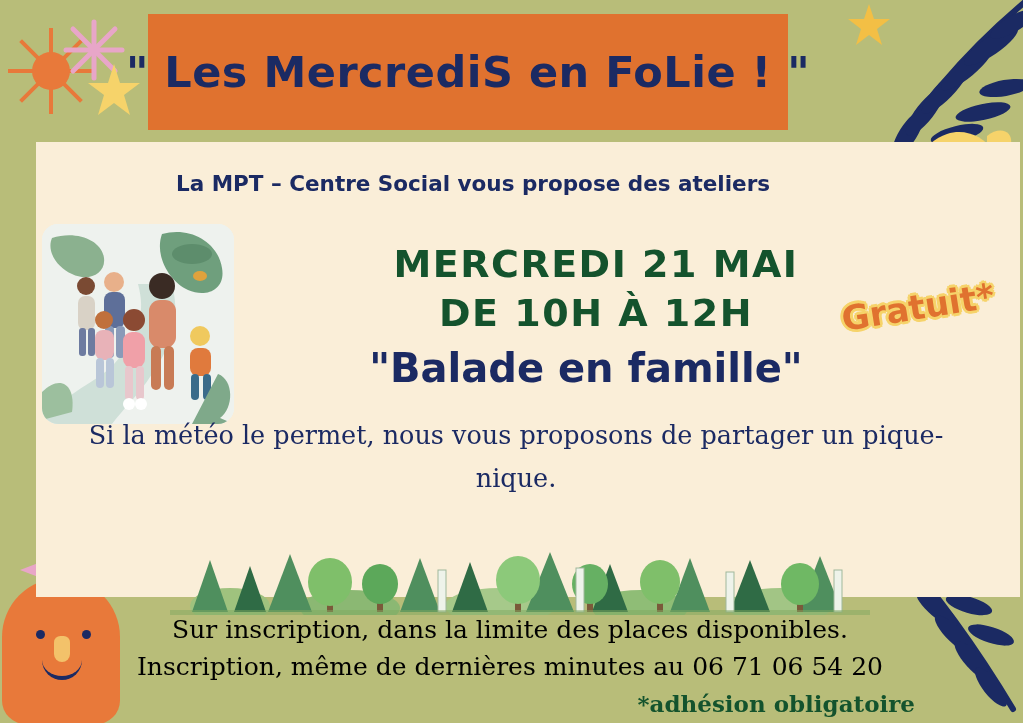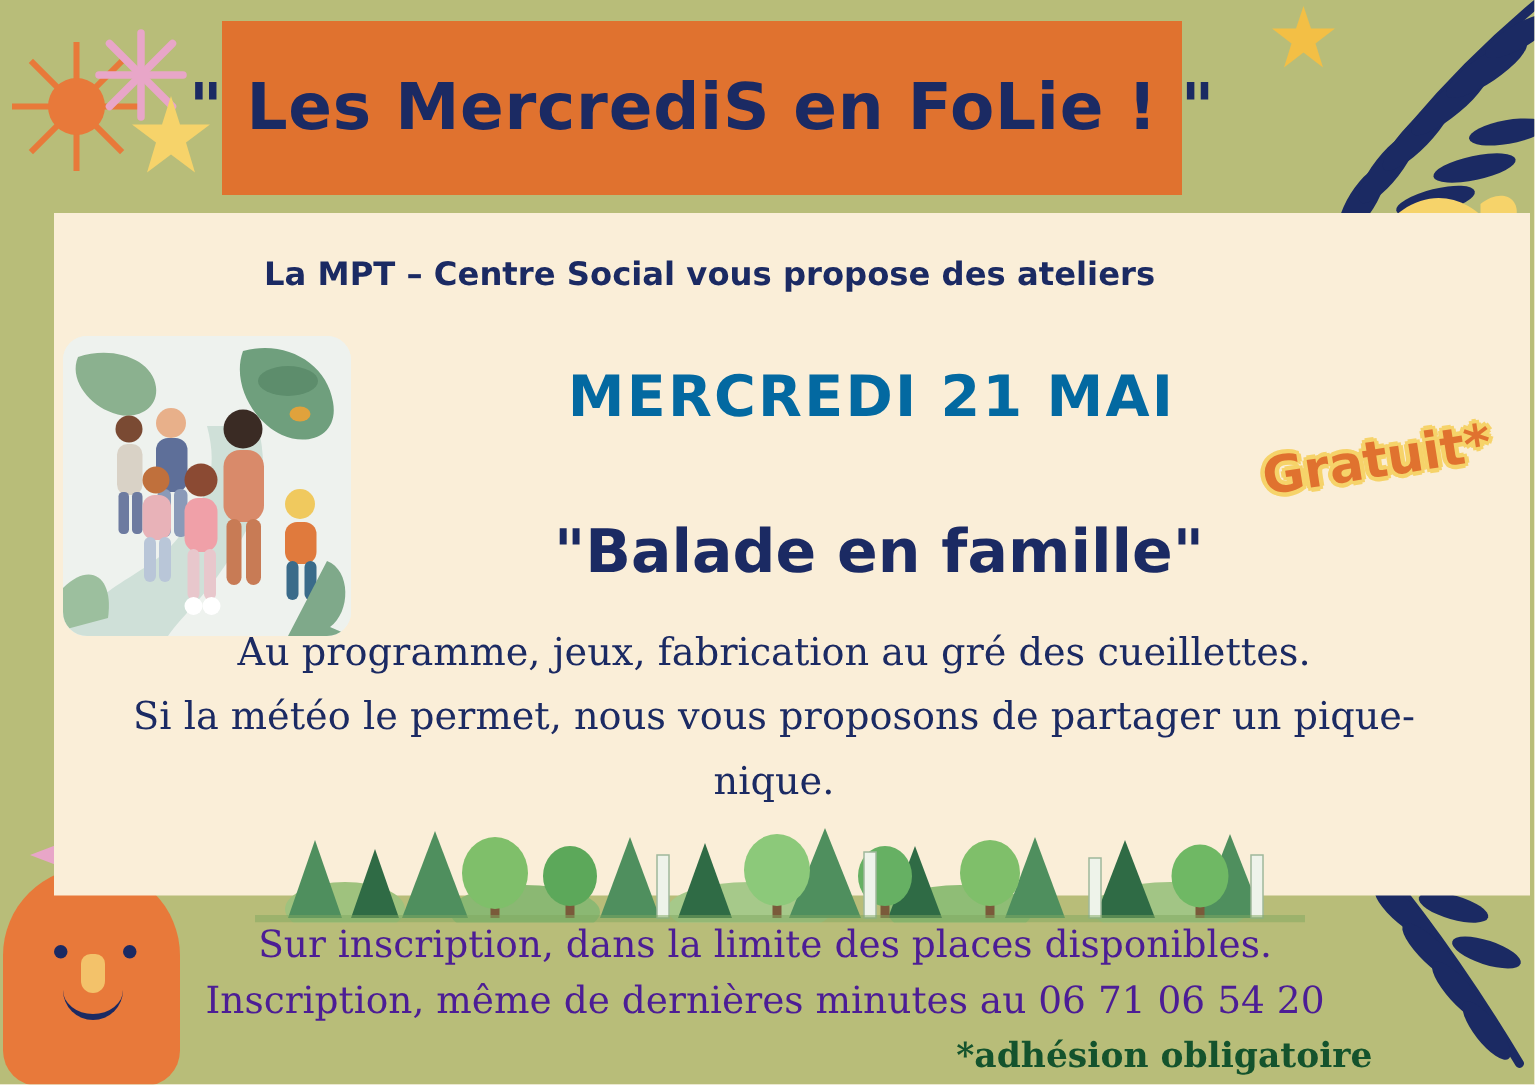--- a/index.html
+++ b/index.html
@@ -114,28 +114,28 @@
     width: 700px;
     font-family: "DejaVu Sans", sans-serif;
     font-weight: bold;
     font-size: 21.5px;
     line-height: 1.48;
     color: #1b2a63;
   }
 
   .date-line {
     position: absolute;
-    left: 235px; top: 98px;
+    left: 250px; top: 98px;
     width: 620px;
     text-align: center;
     font-family: "DejaVu Sans", sans-serif;
     font-weight: bold;
     font-size: 38px;
     letter-spacing: 1.5px;
-    color: #0369a1;
+    color: #14532d;
     line-height: 1.28;
   }
 
   .subtitle {
     position: absolute;
     left: 230px; top: 203px;
     width: 640px;
     text-align: center;
     font-family: "DejaVu Sans", sans-serif;
     font-weight: bold;
@@ -190,21 +190,21 @@
   }
 
   
   .footer {
     position: absolute;
     left: 60px; top: 612px;
     width: 900px;
     text-align: center;
     font-family: "DejaVu Serif", serif;
     font-size: 25px;
-    color: #4c1d95;
+    color: #000000;
     line-height: 1.46;
   }
   .footer .f1, .footer .f2 { display: block; }
   .adhesion {
     position: absolute;
     right: 108px; top: 690px;
     font-family: "DejaVu Serif", serif;
     font-weight: bold;
     font-size: 23px;
     color: #14532d;
@@ -366,28 +366,28 @@
         <path d="M176 150 C192 156 192 184 178 194 L192 200 L150 200 Z" fill="#7fa98a"></path>
       </svg>
     </div>
 
     <div class="intro">
       <div>La MPT – Centre Social vous propose des ateliers</div>
     </div>
 
     <div class="date-line">
       <div>MERCREDI 21 MAI</div>
+      <div>DE 10H À 12H</div>
     </div>
 
     <div class="free-badge">Gratuit*</div>
 
     <div class="subtitle">"Balade en famille"</div>
 
     <div class="desc">
-      <span class="l2">Au programme, jeux, fabrication au gré des cueillettes.</span>
       <span class="l3">Si la météo le permet, nous vous proposons de partager un pique-nique.</span>
     </div>
   </div>
 
   <div class="treeband">
     <svg viewBox="0 0 700 75" width="700" height="75">
       <g>
 
         <ellipse cx="60" cy="66" rx="40" ry="18" fill="#9fc27e"></ellipse>
         <ellipse cx="180" cy="68" rx="50" ry="18" fill="#8bb873"></ellipse>

